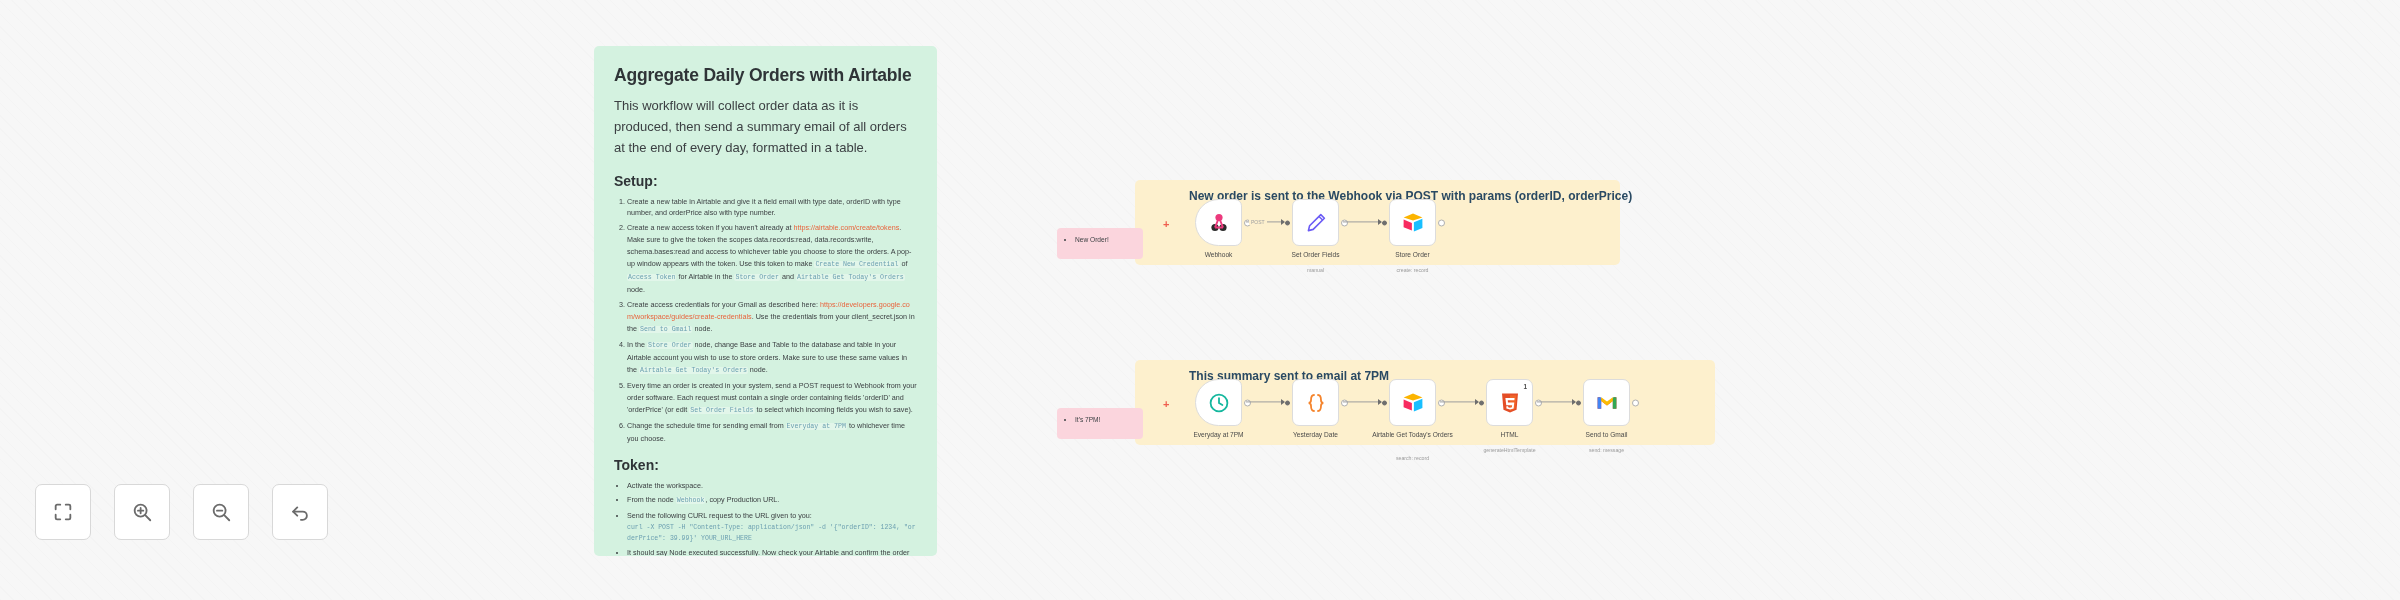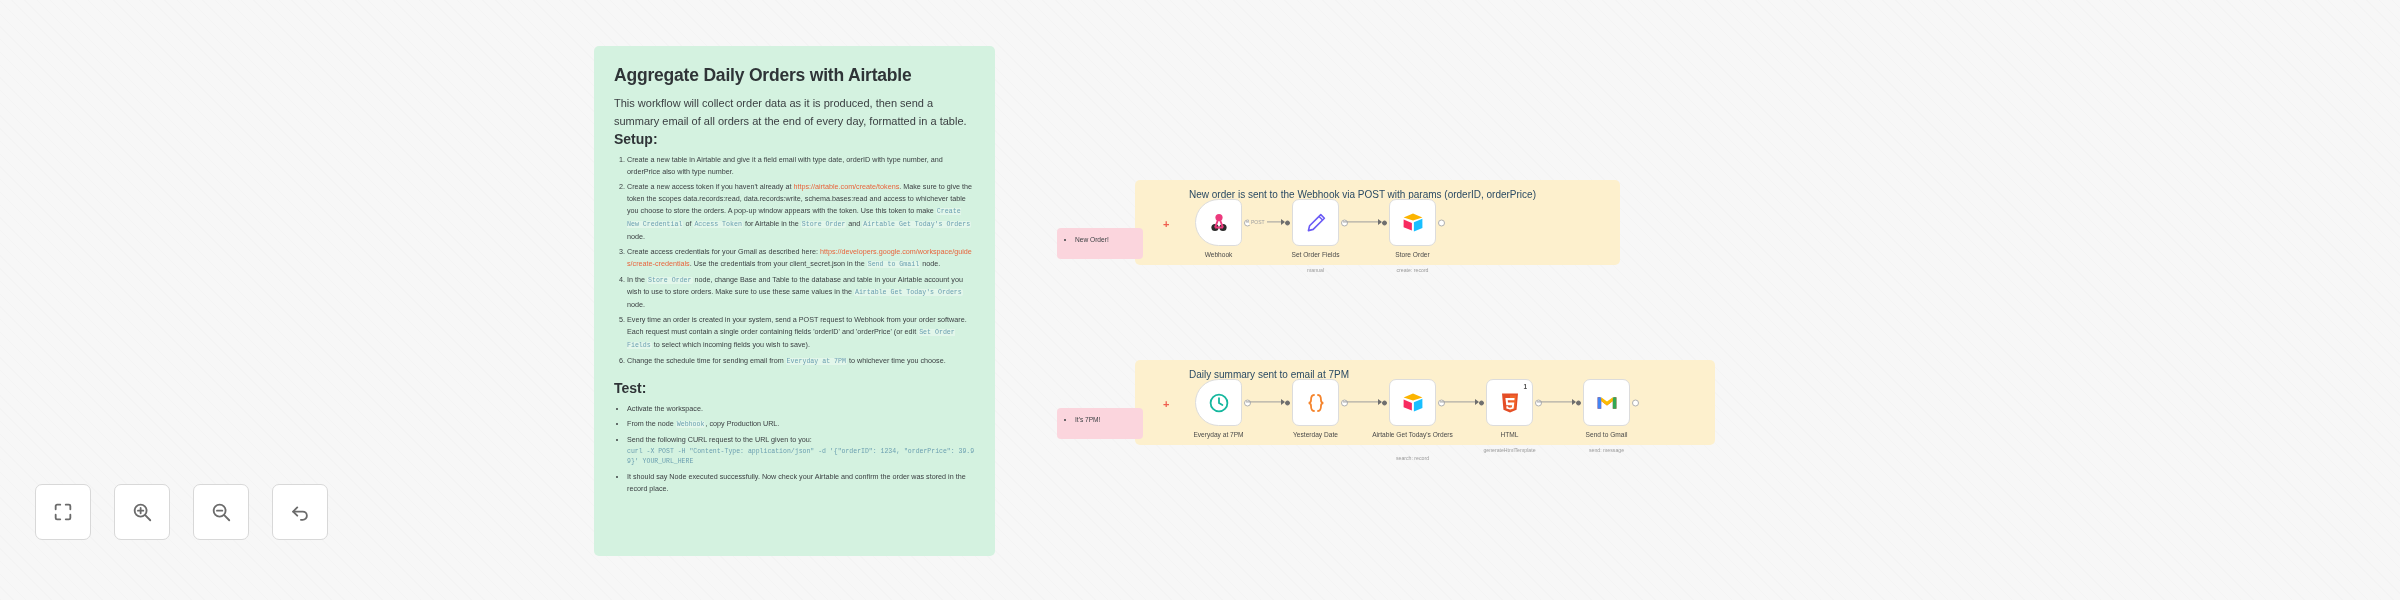--- a/index.html
+++ b/index.html
@@ -15,34 +15,34 @@
     position: relative;
   }
 
   
   #canvas { position: absolute; inset: 0; }
 
   
   .sticky-green {
     position: absolute;
     left: 594px; top: 46px;
-    width: 401px; height: 510px;
+    width: 343px; height: 510px;
     background: #d4f2e0;
     border-radius: 5px;
     padding: 18px 20px 14px 20px;
     overflow: hidden;
   }
   .sticky-green h1 {
     font-size: 17.5px; line-height: 1.28; font-weight: 700;
     color: #2f3437; letter-spacing: -0.2px;
     margin-bottom: 9px;
   }
   .sticky-green p.intro {
-    font-size: 11px; line-height: 1.62; color: #3c4043;
-    margin-bottom: 0;
+    font-size: 13px; line-height: 1.62; color: #3c4043;
+    margin-bottom: 14px;
   }
   .sticky-green h2 {
     font-size: 14px; font-weight: 700; color: #2f3437;
     margin-bottom: 7px;
   }
   .sticky-green ol, .sticky-green ul {
     padding-left: 13px; margin-bottom: 12px;
   }
   .sticky-green li {
     font-size: 7.2px; line-height: 1.66; color: #3c4043;
@@ -63,21 +63,21 @@
   .sticky-green ul { list-style: disc; }
 
   
   .group-note {
     position: absolute;
     background: #fdf0cd;
     border-radius: 5px;
   }
   .group-note .group-title {
     position: absolute; left: 14px; top: 9px;
-    font-size: 10px; font-weight: 400; color: #2a4a63;
+    font-size: 12px; font-weight: 700; color: #2a4a63;
     white-space: nowrap;
     padding-left: 40px;
   }
   #group-webhook { left: 1135px; top: 180px; width: 485px; height: 85px; }
   #group-summary { left: 1135px; top: 360px; width: 580px; height: 85px; }
 
   
   .sticky-pink {
     position: absolute;
     background: #fbd5dd;
@@ -183,21 +183,21 @@
     <p class="intro">This workflow will collect order data as it is produced, then send a summary email of all orders at the end of every day, formatted in a table.</p>
     <h2>Setup:</h2>
     <ol id="setup-list">
         <li>Create a new table in Airtable and give it a field email with type date, orderID with type number, and orderPrice also with type number.</li>
         <li>Create a new access token if you haven't already at <span class="lk">https://airtable.com/create/tokens</span>. Make sure to give the token the scopes data.records:read, data.records:write, schema.bases:read and access to whichever table you choose to store the orders. A pop-up window appears with the token. Use this token to make <span class="cd">Create New Credential</span> of <span class="cd">Access Token</span> for Airtable in the <span class="cd">Store Order</span> and <span class="cd">Airtable Get Today's Orders</span> node.</li>
         <li>Create access credentials for your Gmail as described here: <span class="lk">https://developers.google.com/workspace/guides/create-credentials</span>. Use the credentials from your client_secret.json in the <span class="cd">Send to Gmail</span> node.</li>
         <li>In the <span class="cd">Store Order</span> node, change Base and Table to the database and table in your Airtable account you wish to use to store orders. Make sure to use these same values in the <span class="cd">Airtable Get Today's Orders</span> node.</li>
         <li>Every time an order is created in your system, send a POST request to Webhook from your order software. Each request must contain a single order containing fields 'orderID' and 'orderPrice' (or edit <span class="cd">Set Order Fields</span> to select which incoming fields you wish to save).</li>
         <li>Change the schedule time for sending email from <span class="cd">Everyday at 7PM</span> to whichever time you choose.</li>
       </ol>
-    <h2>Test:</h2>
+    <h2>Token:</h2>
     <ul id="test-list">
         <li>Activate the workspace.</li>
         <li>From the node <span class="cd">Webhook</span>, copy Production URL.</li>
         <li>Send the following CURL request to the URL given to you:<span class="curl">curl -X POST -H "Content-Type: application/json" -d '{"orderID": 1234, "orderPrice": 39.99}' YOUR_URL_HERE</span></li>
         <li>It should say Node executed successfully. Now check your Airtable and confirm the order was stored in the record place.</li>
       </ul>
   </div>
 
   <div id="groups-host">
       <div class="group-note" id="group-webhook" style="left: 1135px; top: 180px; width: 485px; height: 85px;">
@@ -239,21 +239,21 @@
           <path d="M12 2.6 2.6 6.4l9.4 3 9.4-3z" fill="#fcb400"></path>
           <path d="M12.9 11.2v9.3l8.5-3.5V7.8z" fill="#18bfff"></path>
           <path d="M2.6 8.4v7.8l8.3 3.3v-7.6z" fill="#f82b60"></path>
         </svg>
         <div class="node-label">Store Order</div>
         <div class="node-sublabel">create: record</div>
         <div class="port out"></div>
         <div class="port in"></div>
       </div>
       <div class="group-note" id="group-summary" style="left: 1135px; top: 360px; width: 580px; height: 85px;">
-        <div class="group-title">Daily summary sent to email at 7PM</div>
+        <div class="group-title">This summary sent to email at 7PM</div>
       </div>
       <div class="sticky-pink" style="left: 1057px; top: 408px; width: 86px; height: 31px;">
         <ul>
           <li>It's 7PM!</li>
         </ul>
       </div>
       <div class="plus-marker" style="left: 1163px; top: 399px;">+</div>
       <div class="node trigger" style="left: 1195px; top: 379px;">
         <svg viewBox="0 0 24 24" class="node-icon">
           <circle cx="12" cy="12" r="8.4" fill="none" stroke="#15b79e" stroke-width="1.8"></circle>

